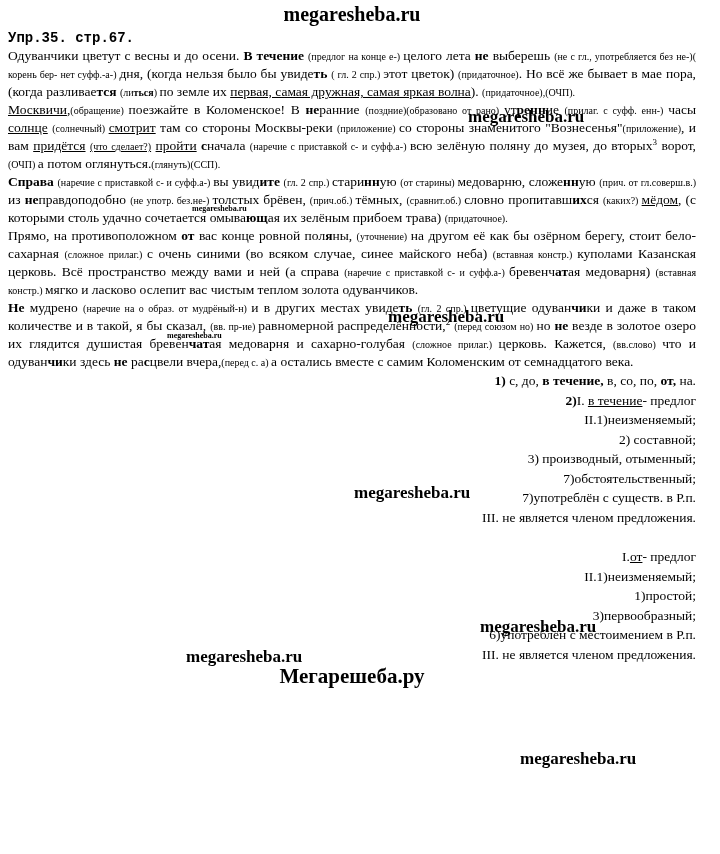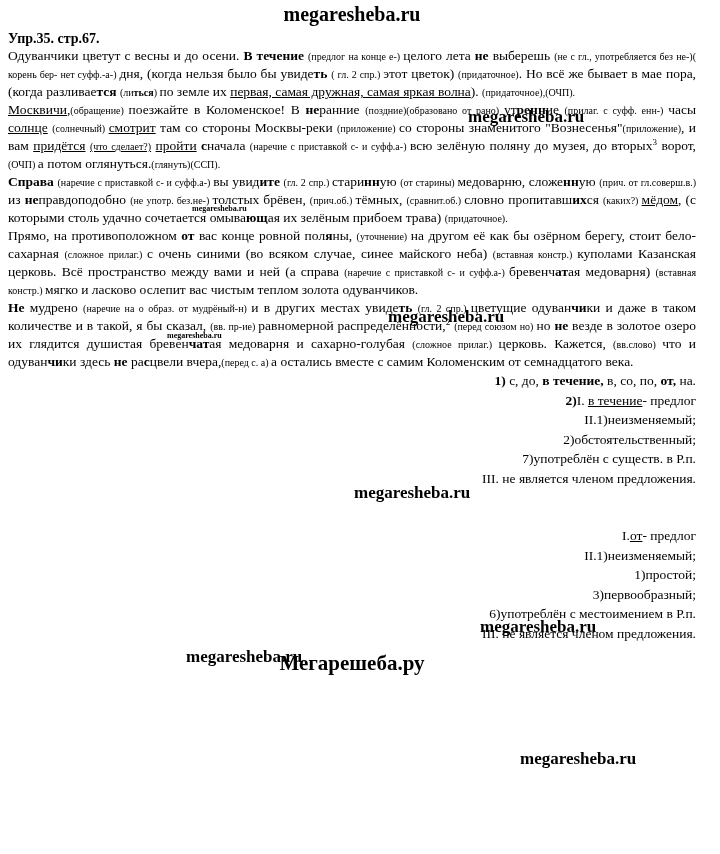--- a/index.html
+++ b/index.html
@@ -22,41 +22,41 @@
     text-align:center;
     font-weight:bold;
     font-size:20px;
     line-height:26px;
     margin-bottom:3px;
   }
   .exercise-title {
     font-weight:bold;
     font-size:14px;
     line-height:17px;
+    font-family:Liberation Mono, monospace;
   }
   .doc-body { }
   .para {
     font-size:13.5px;
     line-height:17px;
     text-align:justify;
   }
   .para.list {
     text-align:right;
     line-height:19.5px;
   }
-  .para.gap { margin-top:38px; }
+  .para.gap { margin-top:20px; }
   .r-b { font-weight:bold; }
   .r-u { text-decoration:underline; }
   .r-sm { font-size:10px; }
   .r-sup { vertical-align:super; font-size:9px; line-height:0; }
   .bottom-title {
     text-align:center;
     font-weight:bold;
     font-size:21px;
-    margin-top:8px;
   }
   .wm {
     position:absolute;
     font-weight:bold;
     white-space:nowrap;
     font-family:"Liberation Serif", serif;
   }
   .wm.lg { font-size:17px; }
   .wm.sm { font-size:8px; }
 </style>
@@ -68,21 +68,23 @@
   <div class="exercise-title">Упр.35. стр.67.</div>
   <div class="doc-body">
       <div class="para"><span>Одуванчики цветут с весны и до осени. </span><span class="r-b">В течение </span><span class="r-sm">(предлог на конце е-) </span><span> целого лета </span><span class="r-b">не</span><span> выберешь </span><span class="r-sm">(не с гл., употребляется без не-)( корень бер- нет суфф.-а-) </span><span>дня, (когда нельзя было бы увиде</span><span class="r-b">ть</span><span> </span><span class="r-sm">( гл. 2 спр.) </span><span>этот цветок) </span><span class="r-sm">(придаточное)</span><span>. Но всё же бывает в мае пора, (когда разливае</span><span class="r-b">тся</span><span> </span><span class="r-sm">(ли</span><span class="r-sm r-b">ться</span><span class="r-sm">) </span><span>по земле их </span><span class="r-u">первая, самая дружная, самая яркая волна</span><span>). </span><span class="r-sm">(придаточное),(ОЧП).</span></div>
       <div class="para"><span class="r-u">Москвичи</span><span>,</span><span class="r-sm">(обращение) </span><span>поезжайте в Коломенское! В </span><span class="r-b">не</span><span>ранние </span><span class="r-sm">(поздние)(образовано от рано) </span><span>ут</span><span class="r-b">ренн</span><span>ие </span><span class="r-sm">(прилаг. с суфф. енн-) </span><span>часы </span><span class="r-u">солнце</span><span> </span><span class="r-sm">(солнечный) </span><span class="r-u">смотрит</span><span> там со стороны Москвы-реки </span><span class="r-sm">(приложение) </span><span>со стороны знаменитого "Вознесенья"</span><span class="r-sm">(приложение)</span><span>, и вам </span><span class="r-u">придётся</span><span> </span><span class="r-sm r-u">(что сделает?)</span><span> </span><span class="r-u">пройти</span><span> </span><span class="r-b">с</span><span>начала </span><span class="r-sm">(наречие с приставкой с- и суфф.а-) </span><span>всю зелёную поляну до музея, до вторых</span><span class="r-sup">3</span><span> ворот, </span><span class="r-sm">(ОЧП) </span><span>а потом оглянуться.</span><span class="r-sm">(глянуть)(ССП).</span></div>
       <div class="para"><span class="r-b">Справа </span><span class="r-sm">(наречие с приставкой с- и суфф.а-) </span><span>вы увид</span><span class="r-b">ите</span><span> </span><span class="r-sm">(гл. 2 спр.) </span><span>стари</span><span class="r-b">нн</span><span>ую </span><span class="r-sm">(от старины) </span><span>медоварню, сложе</span><span class="r-b">нн</span><span>ую </span><span class="r-sm">(прич. от гл.соверш.в.) </span><span>из </span><span class="r-b">не</span><span>правдоподобно </span><span class="r-sm">(не употр. без.не-) </span><span>толстых брёвен, </span><span class="r-sm">(прич.об.) </span><span>тёмных, </span><span class="r-sm">(сравнит.об.) </span><span>словно пропитавш</span><span class="r-b">их</span><span>ся </span><span class="r-sm">(каких?) </span><span class="r-u">мёдом</span><span>, (с которыми столь удачно сочетается омыва</span><span class="r-b">ющ</span><span>ая их зелёным прибоем трава) </span><span class="r-sm">(придаточное).</span></div>
       <div class="para"><span>Прямо, на противоположном </span><span class="r-b">от</span><span> вас конце ровной пол</span><span class="r-b">я</span><span>ны, </span><span class="r-sm">(уточнение) </span><span>на другом её как бы озёрном берегу, стоит бело- сахарная </span><span class="r-sm">(сложное прилаг.) </span><span>с очень синими (во всяком случае, синее майского неба) </span><span class="r-sm">(вставная констр.) </span><span>куполами Казанская церковь. Всё пространство между вами и ней (а справа </span><span class="r-sm">(наречие с приставкой с- и суфф.а-) </span><span>бревенч</span><span class="r-b">ат</span><span>ая медоварня) </span><span class="r-sm">(вставная констр.) </span><span>мягко и ласково ослепит вас чистым теплом золота одуванчиков.</span></div>
       <div class="para"><span class="r-b">Не</span><span> мудрено </span><span class="r-sm">(наречие на о образ. от мудрёный-н) </span><span>и в других местах увиде</span><span class="r-b">ть</span><span> </span><span class="r-sm">(гл. 2 спр.) </span><span>цветущие одуван</span><span class="r-b">чи</span><span>ки и даже в таком количестве и в такой, я бы сказал, </span><span class="r-sm">(вв. пр-ие) </span><span>равномерной распределённости,</span><span class="r-sup">2</span><span> </span><span class="r-sm">(перед союзом но) </span><span>но </span><span class="r-b">не</span><span> везде в золотое озеро их глядится душистая бревен</span><span class="r-b">чат</span><span>ая медоварня и сахарно-голубая </span><span class="r-sm">(сложное прилаг.) </span><span>церковь. Кажется, </span><span class="r-sm">(вв.слово) </span><span>что и одуван</span><span class="r-b">чи</span><span>ки здесь </span><span class="r-b">не</span><span> ра</span><span class="r-b">с</span><span>цвели вчера,</span><span class="r-sm">(перед с. а) </span><span>а остались вместе с самим Коломенским от семнадцатого века.</span></div>
       <div class="para list"><span class="r-b">1) </span><span>с, до, </span><span class="r-b">в течение,</span><span> в, со, по, </span><span class="r-b">от,</span><span> на.</span></div>
       <div class="para list"><span class="r-b">2)</span><span>I. </span><span class="r-u">в течение</span><span>- предлог</span></div>
       <div class="para list"><span>II.1)неизменяемый;</span></div>
-      <div class="para list"><span>2)обстоятельственный;</span></div>
+      <div class="para list"><span>2) составной;</span></div>
+      <div class="para list"><span>3) производный, отыменный;</span></div>
+      <div class="para list"><span>7)обстоятельственный;</span></div>
       <div class="para list"><span>7)употреблён с существ. в Р.п.</span></div>
       <div class="para list"><span>III. не является членом предложения.</span></div>
       <div class="para list gap"><span>I.</span><span class="r-u">от</span><span>- предлог</span></div>
       <div class="para list"><span>II.1)неизменяемый;</span></div>
       <div class="para list"><span>1)простой;</span></div>
       <div class="para list"><span>3)первообразный;</span></div>
       <div class="para list"><span>6)употреблён с местоимением  в Р.п.</span></div>
       <div class="para list"><span>III. не является членом предложения.</span></div>
     </div>
   <div class="bottom-title">Мегарешеба.ру</div>

